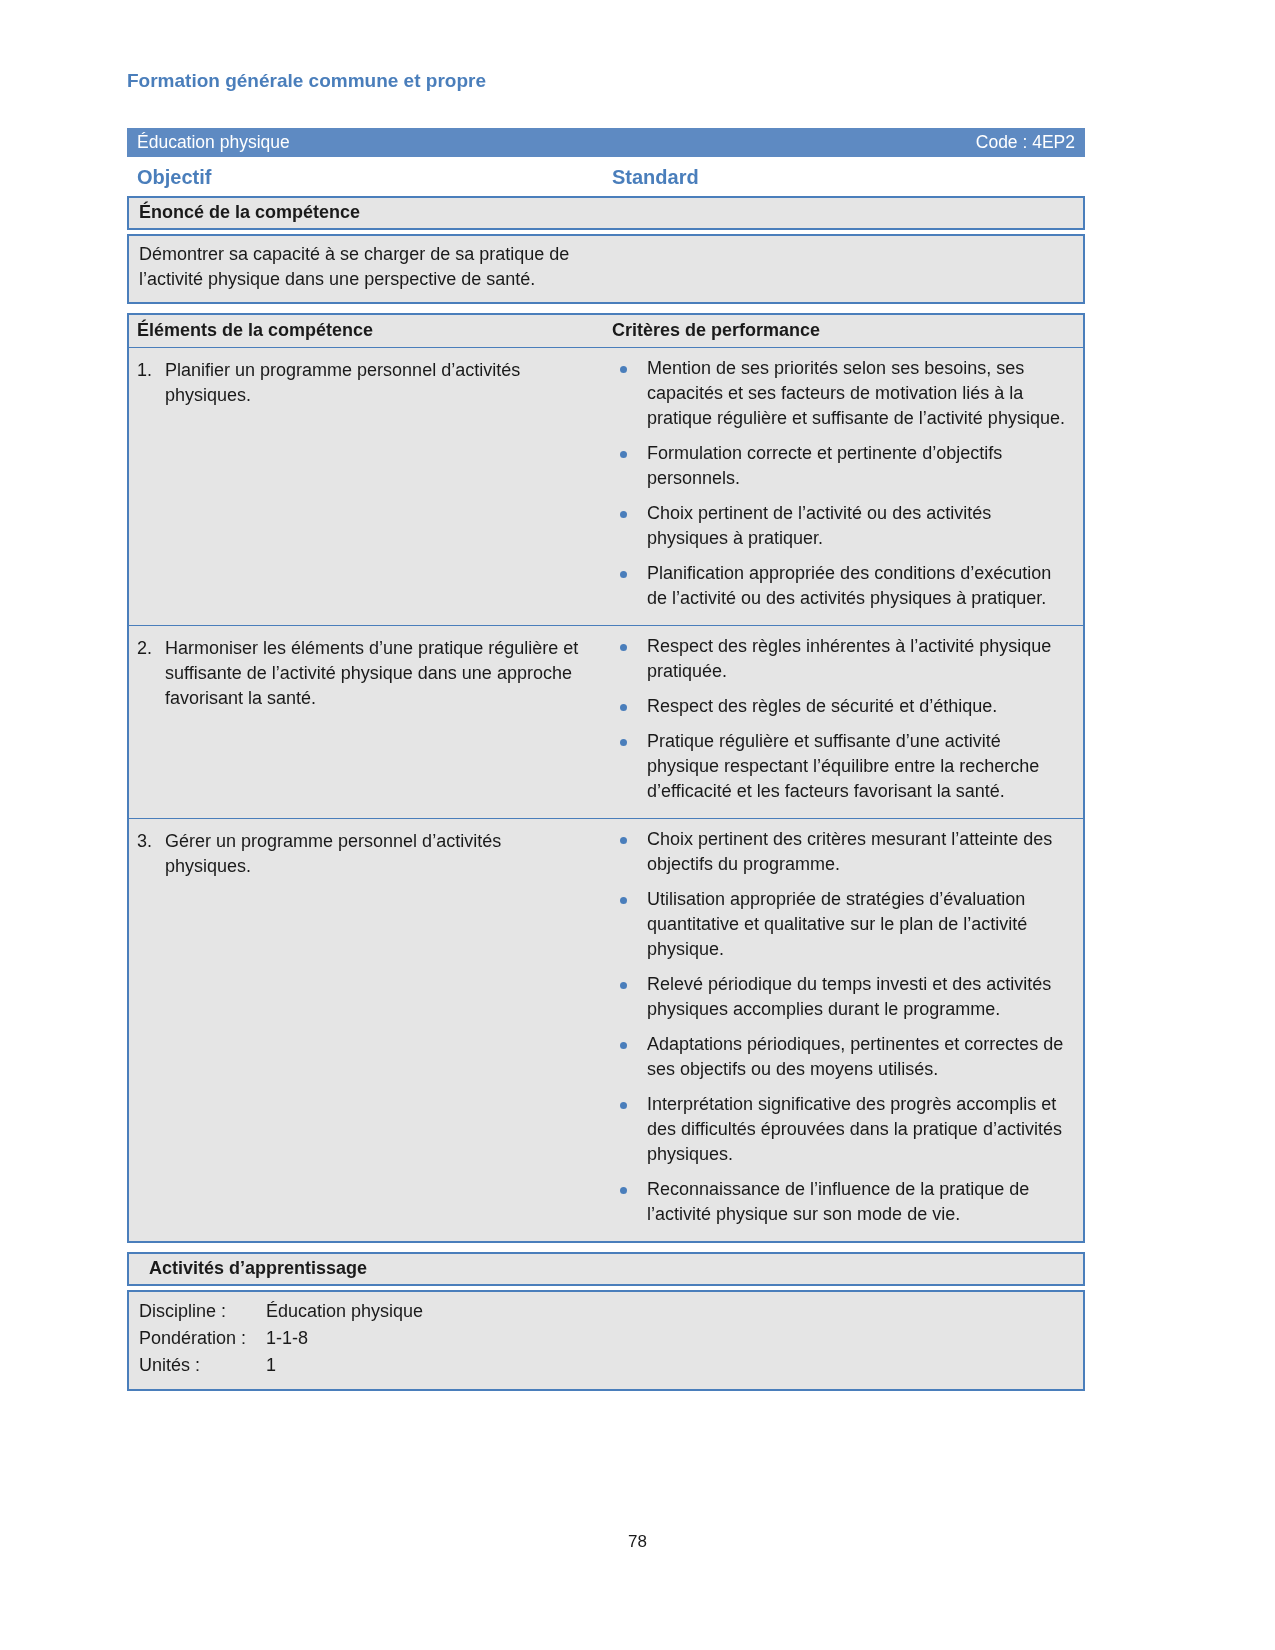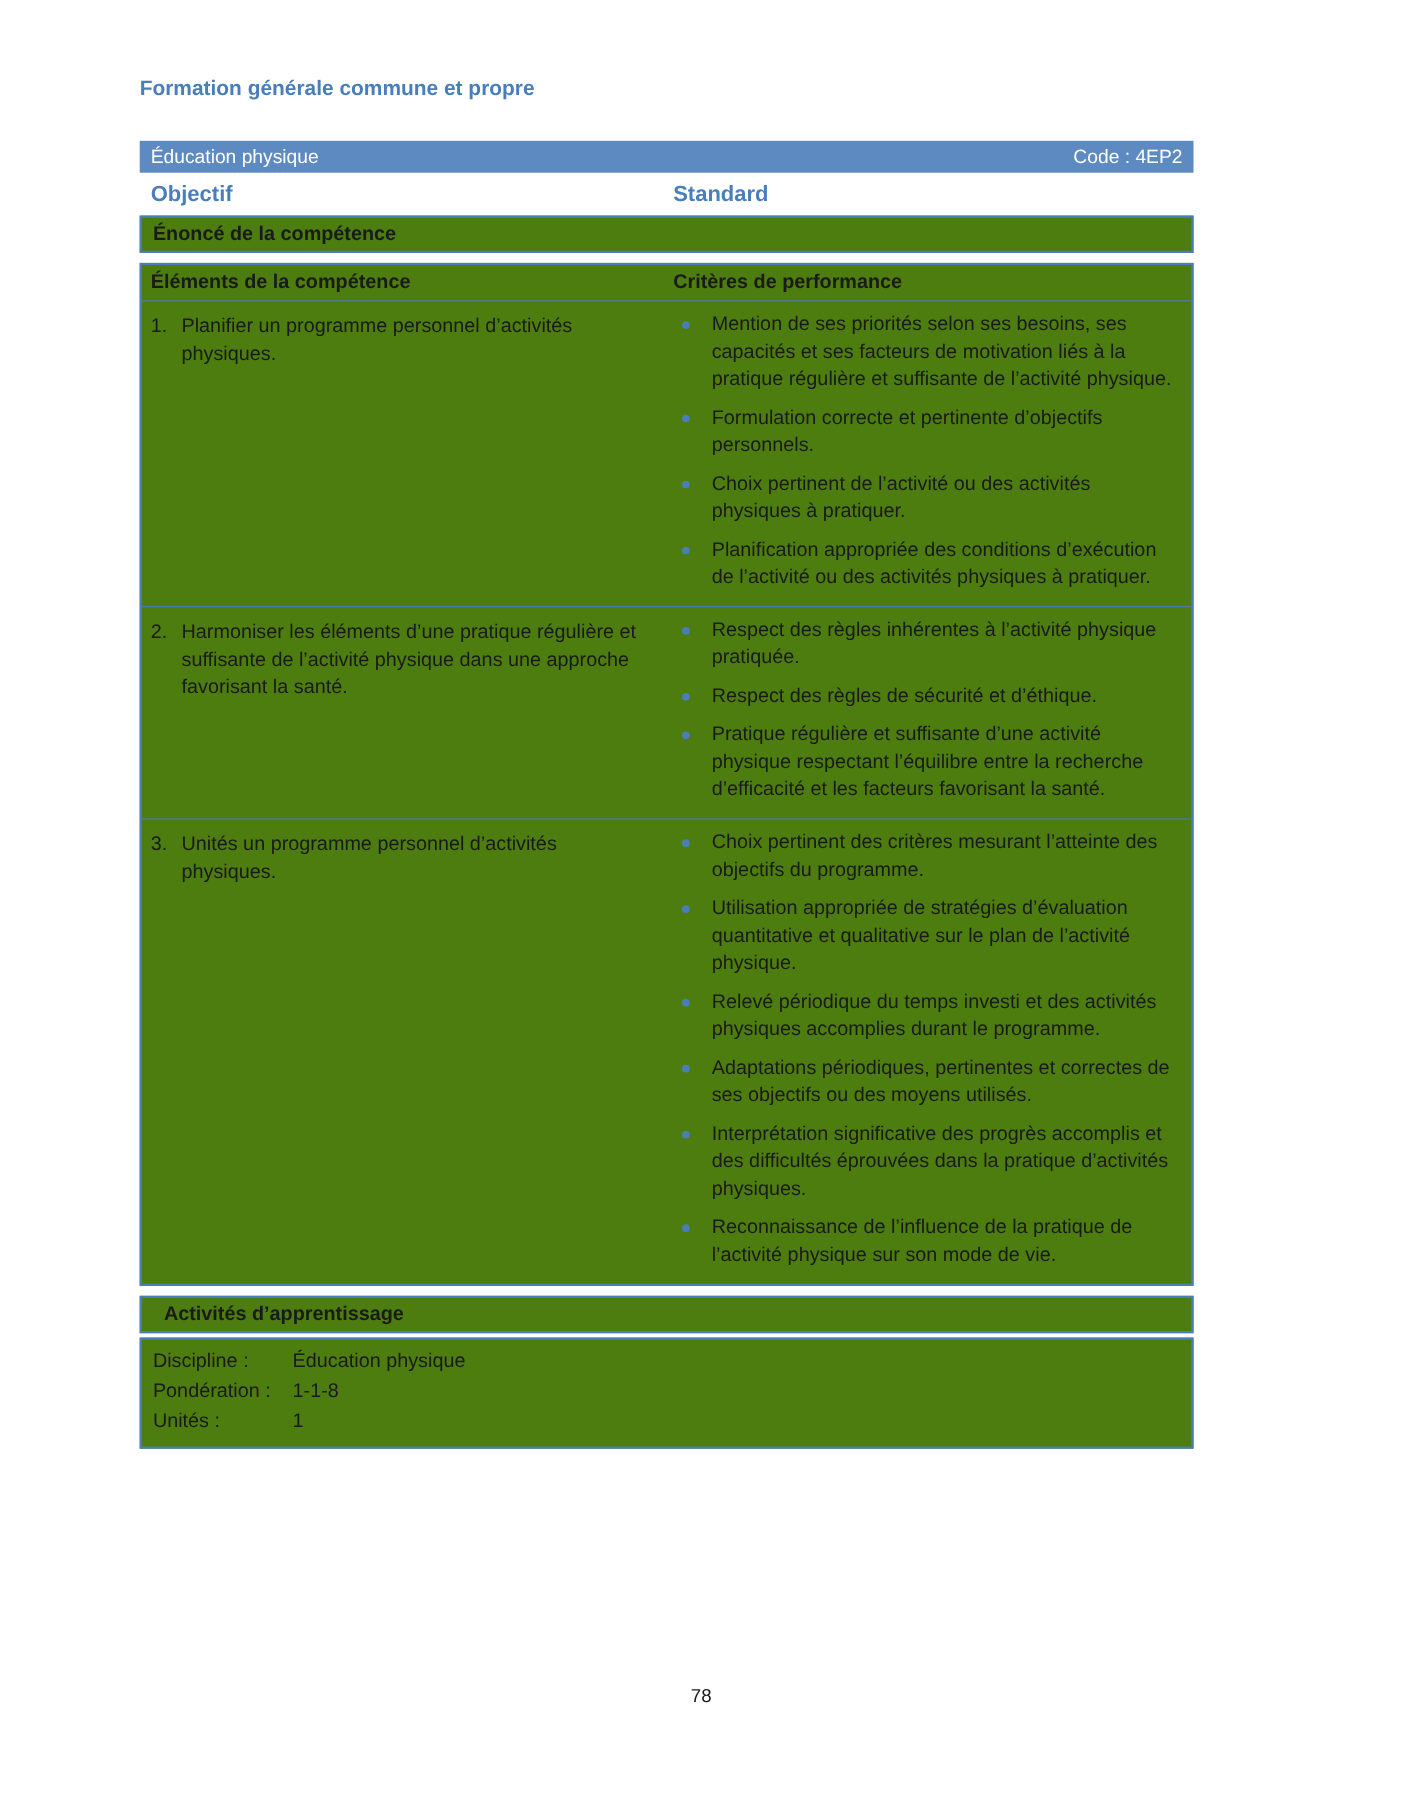--- a/index.html
+++ b/index.html
@@ -18,21 +18,21 @@
     padding-top:70px;text-align:left;color:var(--accent);
     font-weight:bold;font-size:19px;margin-bottom:36px;
   }
   .title-bar{
     background:var(--bar-bg);color:var(--bar-text);
     display:flex;justify-content:space-between;align-items:center;
     height:29px;padding:0 10px;font-size:17.5px;
   }
   .col-titles{display:flex;margin:9px 0 7px 0;font-size:20px;font-weight:bold;color:var(--accent);align-items:flex-end;}
   .col-titles .ct-left{width:485px;padding-left:10px;box-sizing:border-box;}
-  .box{border:2px solid var(--accent);background:#4d7c0f;}
+  .box{border:2px solid var(--accent);background:#e5e5e5;}
   .header-box{padding:4px 10px 5px 10px;font-weight:bold;font-size:18px;margin-bottom:4px;}
   .body-box{padding:6px 10px 10px 10px;}
   .enonce-text{max-width:470px;line-height:25px;margin:0;}
   .table-box{margin-top:9px;padding:0;}
   .thead{display:flex;font-weight:bold;border-bottom:1px solid var(--accent);padding:5px 0 6px 0;}
   .thead .th1{width:483px;padding-left:8px;box-sizing:border-box;}
   .thead .th2{flex:1;}
   .trow{display:flex;border-bottom:1px solid var(--accent);padding:8px 0 14px 0;}
   .trow:last-child{border-bottom:none;}
   .cell-left{width:483px;padding:2px 24px 0 8px;box-sizing:border-box;display:flex;}
@@ -61,20 +61,23 @@
       <span>Code : 4EP2</span>
     </div>
 
     <div class="col-titles">
       <span class="ct-left">Objectif</span>
       <span class="ct-right">Standard</span>
     </div>
 
     <div class="box header-box">
       <span>Énoncé de la compétence</span>
+    </div>
+    <div class="box body-box">
+      <p class="enonce-text">Démontrer sa capacité à se charger de sa pratique de l’activité physique dans une perspective de santé.</p>
     </div>
 
     <div class="box table-box">
       <div class="thead">
         <span class="th1">Éléments de la compétence</span>
         <span class="th2">Critères de performance</span>
       </div>
 
       <div class="trow">
         <div class="cell-left">
@@ -118,21 +121,21 @@
           <li>
               <span class="bullet"></span>
               <span class="crit-text">Pratique régulière et suffisante d’une activité physique respectant l’équilibre entre la recherche d’efficacité et les facteurs favorisant la santé.</span>
             </li>
         </ul>
       </div>
 
       <div class="trow">
         <div class="cell-left">
           <span class="num">3.</span>
-          <span class="elem">Unités un programme personnel d’activités physiques.</span>
+          <span class="elem">Gérer un programme personnel d’activités physiques.</span>
         </div>
         <ul class="cell-right">
           <li>
               <span class="bullet"></span>
               <span class="crit-text">Choix pertinent des critères mesurant l’atteinte des objectifs du programme.</span>
             </li>
           <li>
               <span class="bullet"></span>
               <span class="crit-text">Utilisation appropriée de stratégies d’évaluation quantitative et qualitative sur le plan de l’activité physique.</span>
             </li>

